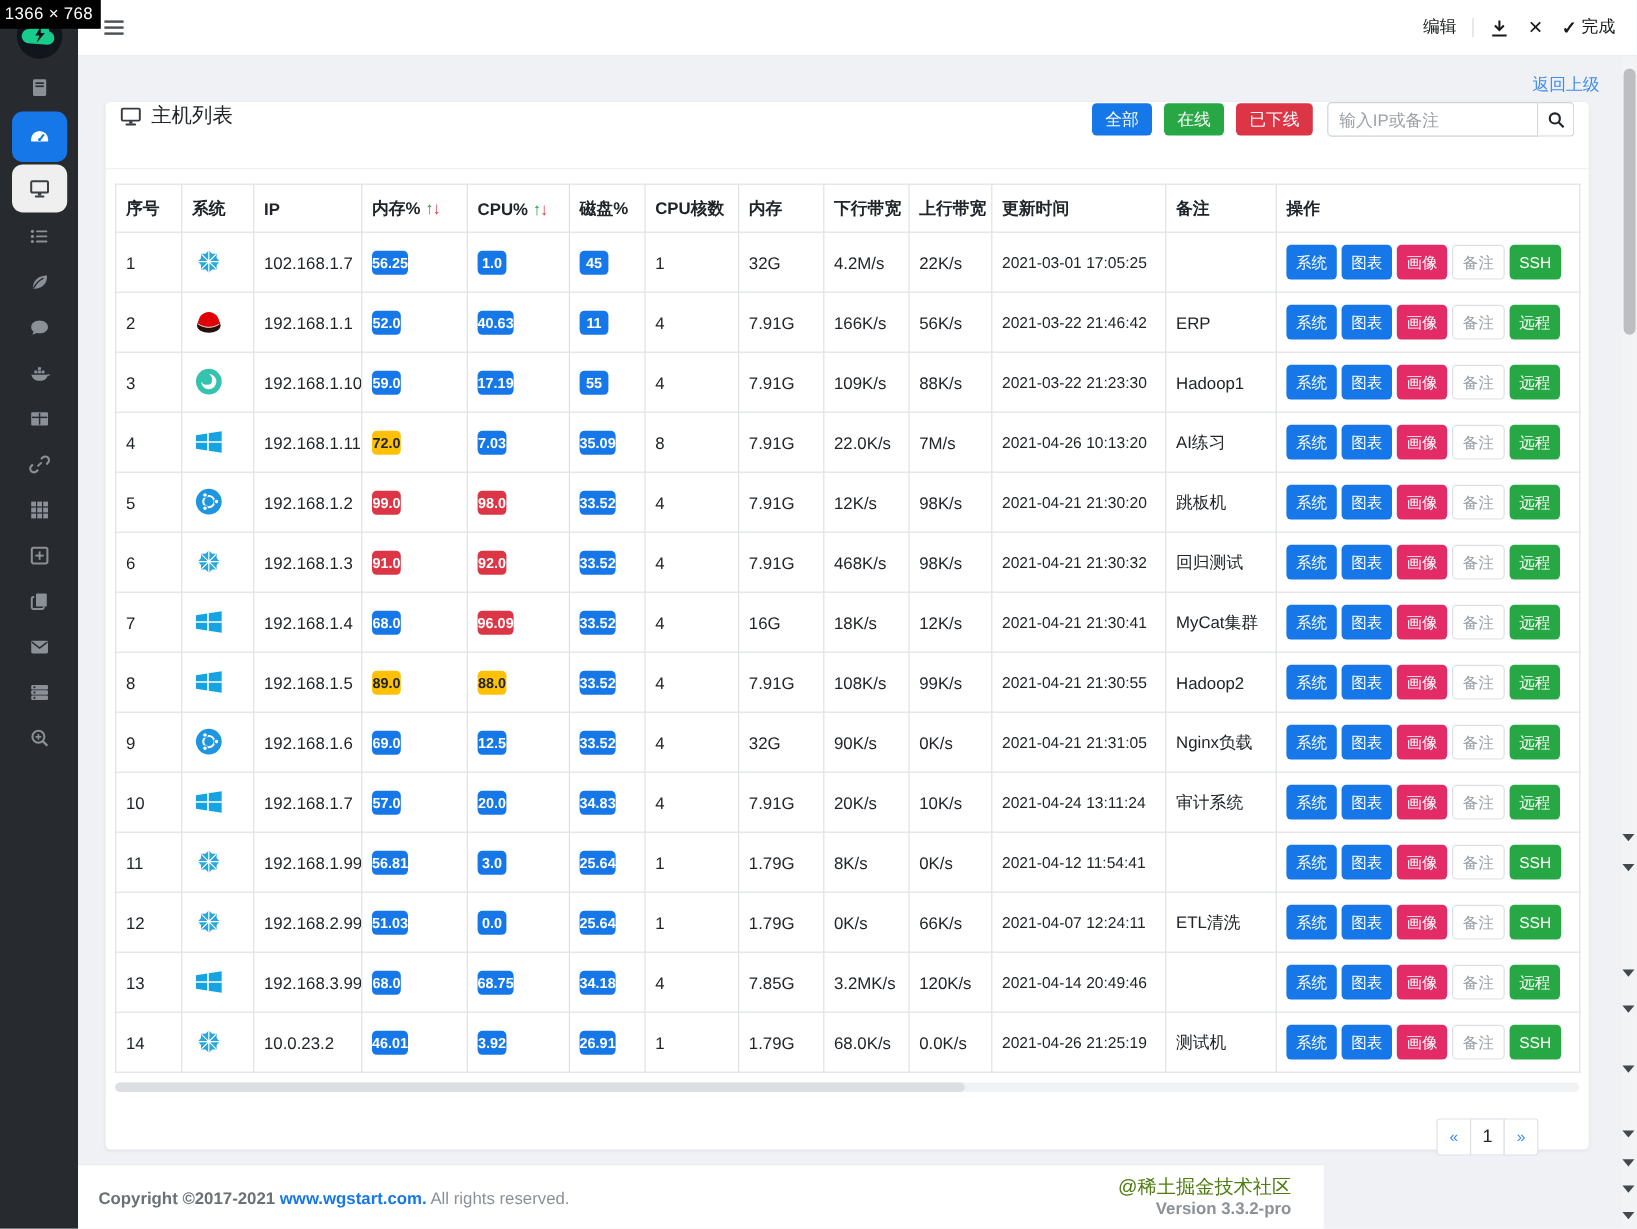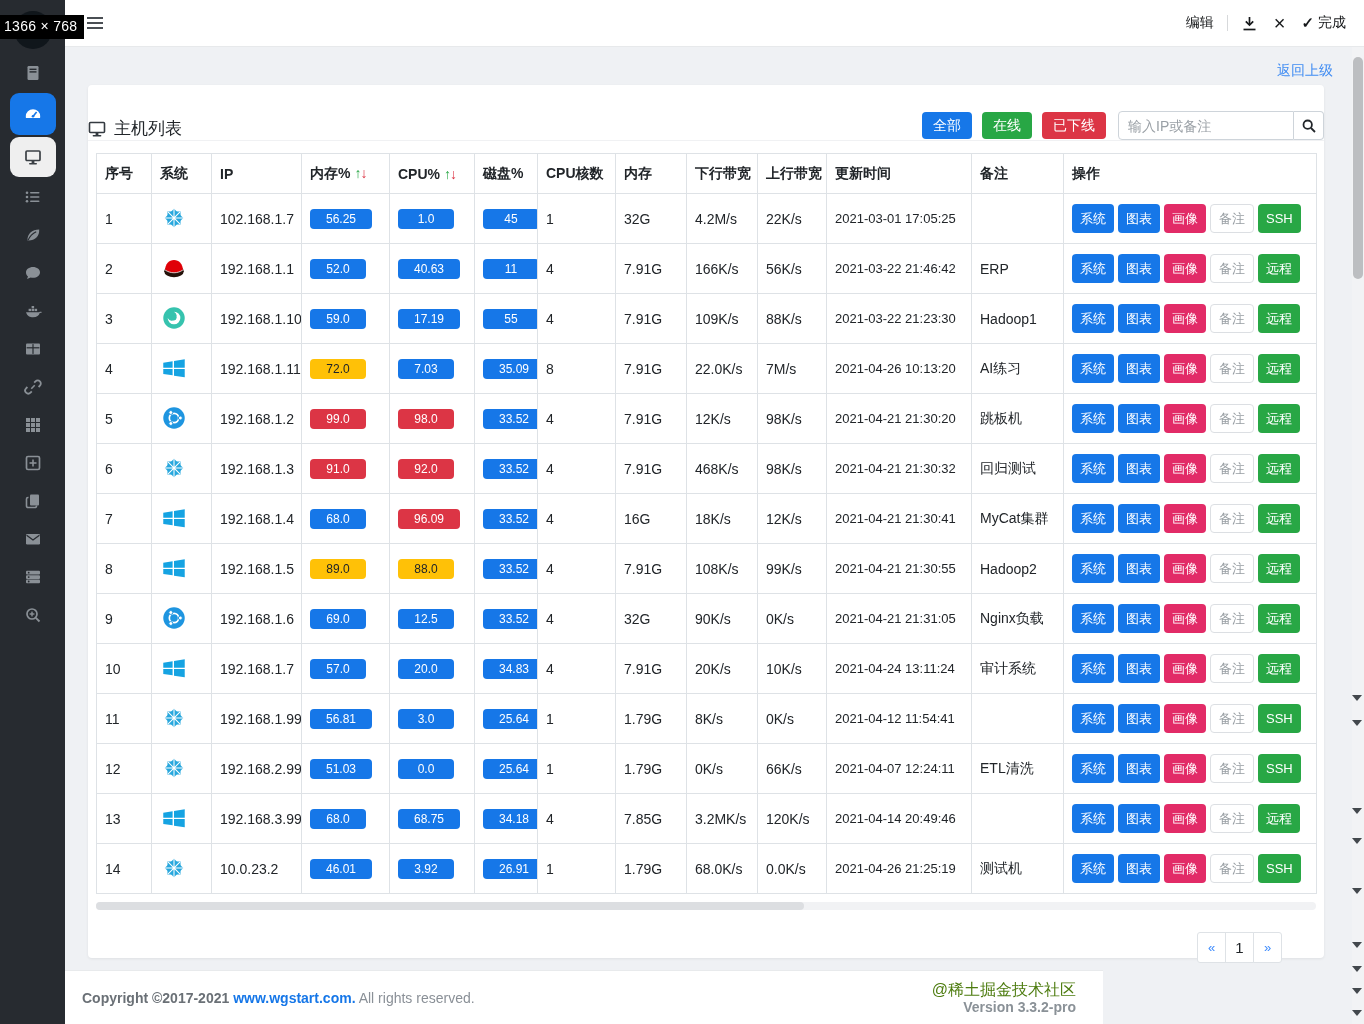--- a/index.html
+++ b/index.html
@@ -22,28 +22,28 @@
   .topbar{position:absolute;left:65px;top:0;width:1299px;height:47px;background:#fff;
     border-bottom:1px solid #e7e9eb;display:flex;align-items:center;box-sizing:border-box;z-index:4}
   .hamburger{margin-left:22px;display:flex;flex-direction:column;gap:3px;cursor:pointer}
   .hamburger span{display:block;width:16px;height:2px;background:#4a4f54}
   .topbar-right{margin-left:auto;display:flex;align-items:center;margin-right:18px;font-size:14px;color:#16181a}
   .tb-sep{width:1px;height:16px;background:#d7d9db;margin:0 13px}
   .tb-item{display:flex;align-items:center;cursor:pointer}
   .tb-close{font-size:20px;line-height:1;margin:0 16px;color:#16181a}
   .tb-check{font-size:15px;font-weight:bold;margin-right:4px}
   
-  .size-badge{position:absolute;left:0;top:15px;background:#000;color:#fff;font-size:14px;
+  .size-badge{position:absolute;left:0;top:0;background:#000;color:#fff;font-size:14px;
     padding:3px 7px 5px 4px;z-index:50;letter-spacing:.3px}
   
   .main{position:absolute;left:65px;top:47px;width:1299px;height:923px;background:#eff1f4}
   .back-link{position:absolute;top:15px;right:31px;color:#3f8cf3;font-size:14px;cursor:pointer}
   .card{position:absolute;left:23px;top:38px;width:1236px;height:873px;background:#fff;
     border-radius:4px;box-shadow:0 1px 3px rgba(0,0,0,.07);box-sizing:border-box}
-  .card-head{height:55px;display:flex;align-items:flex-end;padding:0 0;border-bottom:1px solid #f0f1f3}
+  .card-head{height:55px;display:flex;align-items:flex-start;padding:0 12px;border-bottom:1px solid #f0f1f3}
   .title{display:flex;align-items:center;gap:8px;font-size:17px;color:#212529}
   .filters{margin-left:auto;display:flex;align-items:center;gap:10px}
   .btn-filter{height:27px;padding:0 11px;border:none;border-radius:4px;color:#fff;font-size:14px;cursor:pointer;
     font-family:"Liberation Sans",sans-serif}
   .btn-blue{background:#1677e8}.btn-green{background:#28a745}.btn-red{background:#dc3545}
   .search-group{display:flex;margin-left:2px}
   .search-input{width:156px;height:27px;border:1px solid #ced4da;border-radius:4px 0 0 4px;padding:0 9px;
     font-size:14px;color:#333;outline:none;font-family:"Liberation Sans",sans-serif}
   .search-input::placeholder{color:#9aa0a6}
   .search-btn{width:30px;height:29px;border:1px solid #ced4da;border-left:none;border-radius:0 4px 4px 0;
@@ -51,22 +51,22 @@
   
   .table-wrap{margin:12px 8px 0}
   table{width:1220px;border-collapse:collapse;table-layout:fixed}
   th,td{border:1px solid #dee2e6;padding:0 8px;font-size:14px;color:#212529;text-align:left;
     overflow:hidden;white-space:nowrap;box-sizing:border-box}
   th{height:40px;font-weight:bold;background:#fff}
   td{height:50px}
   td.c-time{font-size:13px}
   .sort-up{color:#28a745;font-weight:bold;margin-left:4px}
   .sort-down{color:#dc3545;font-weight:bold;margin-left:-1px}
-  .pill{display:inline-block;min-width:24px;text-align:center;padding:3px 16px;border-radius:4px;
-    font-size:12px;font-weight:normal;color:#fff}
+  .pill{display:inline-block;min-width:24px;text-align:center;padding:3px 0;border-radius:4px;
+    font-size:12px;font-weight:bold;color:#fff}
   .pill.blue{background:#1677e8}
   .pill.yellow{background:#ffc107;color:#212529}
   .pill.red{background:#dc3545}
   .os{display:inline-flex;width:30px;height:30px;vertical-align:middle}
   .ops{display:flex;gap:4px;align-items:center}
   .btn-op{height:29px;padding:0 8px;border-radius:4px;border:none;color:#fff;font-size:13px;cursor:pointer;
     font-family:"Liberation Sans",sans-serif}
   .btn-op.blue{background:#1677e8}
   .btn-op.pink{background:#e22b67}
   .btn-op.plain{background:#fff;border:1px solid #dcdfe3;color:#979da2}

